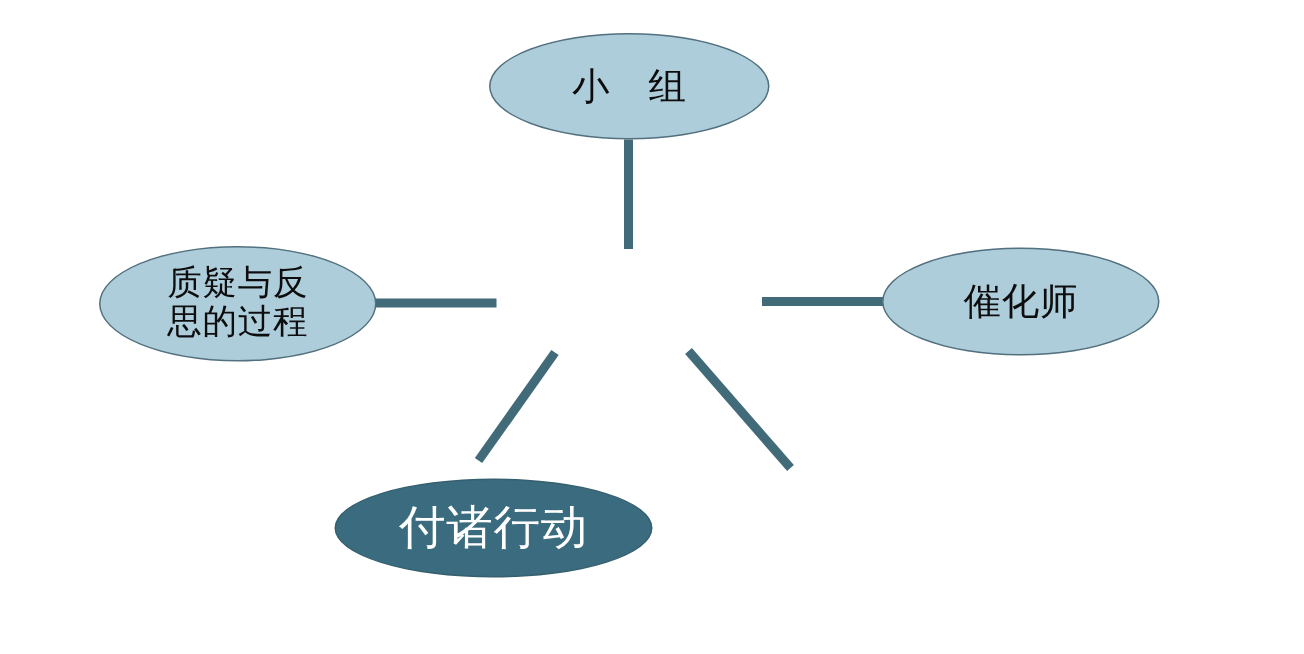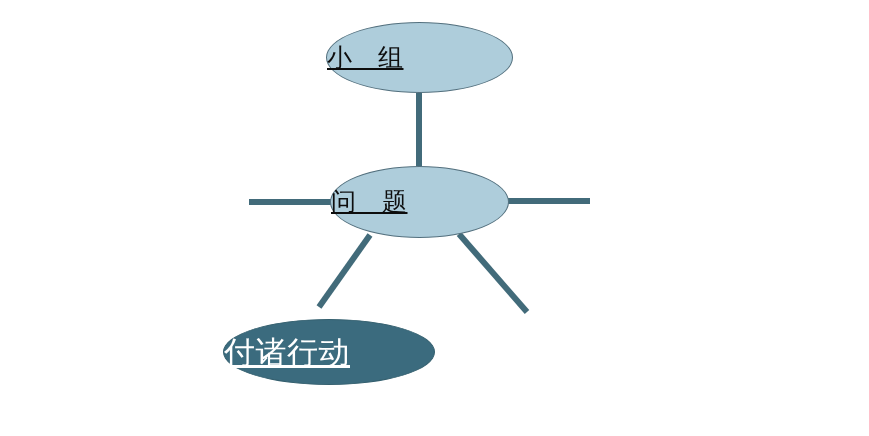--- a/index.html
+++ b/index.html
@@ -23,27 +23,26 @@
     position: absolute;
     left: 0;
     top: 0;
     width: 869px;
     height: 436px;
   }
   .node {
     position: absolute;
     display: flex;
     align-items: center;
-    justify-content: flex-start;
+    justify-content: center;
     box-sizing: border-box;
     border-radius: 50%;
     text-align: center;
     line-height: 1.12;
     z-index: 2;
-    text-decoration: underline;
   }
   .node-light {
     background: #aecddb;
     border: 1.2px solid #53707e;
     color: #0d0d0d;
   }
   .node-dark {
     background: #3b6b7e;
     border: 1.2px solid #35606f;
     color: #ffffff;
@@ -72,24 +71,28 @@
     <line x1="249" y1="202" x2="331" y2="202" stroke="#426b7a" stroke-width="6"></line>
     <line x1="508" y1="201" x2="590" y2="201" stroke="#426b7a" stroke-width="6"></line>
     <line x1="370" y1="235" x2="319" y2="307" stroke="#426b7a" stroke-width="6"></line>
     <line x1="459" y1="234" x2="527" y2="312" stroke="#426b7a" stroke-width="6"></line>
   </svg>
 
   <div id="node-group" class="node node-light">
     <span class="node-label">小　组</span>
   </div>
 
-  <div id="node-problem" class="node node-light">
-    <span class="node-label">问　题</span>
+
+  <div id="node-reflection" class="node node-light">
+    <span class="node-label">质疑与反
+思的过程</span>
   </div>
 
-
+  <div id="node-catalyst" class="node node-light">
+    <span class="node-label">催化师</span>
+  </div>
 
   <div id="node-action" class="node node-dark">
     <span class="node-label">付诸行动</span>
   </div>
 
 
 </div>
 
 </body></html>

